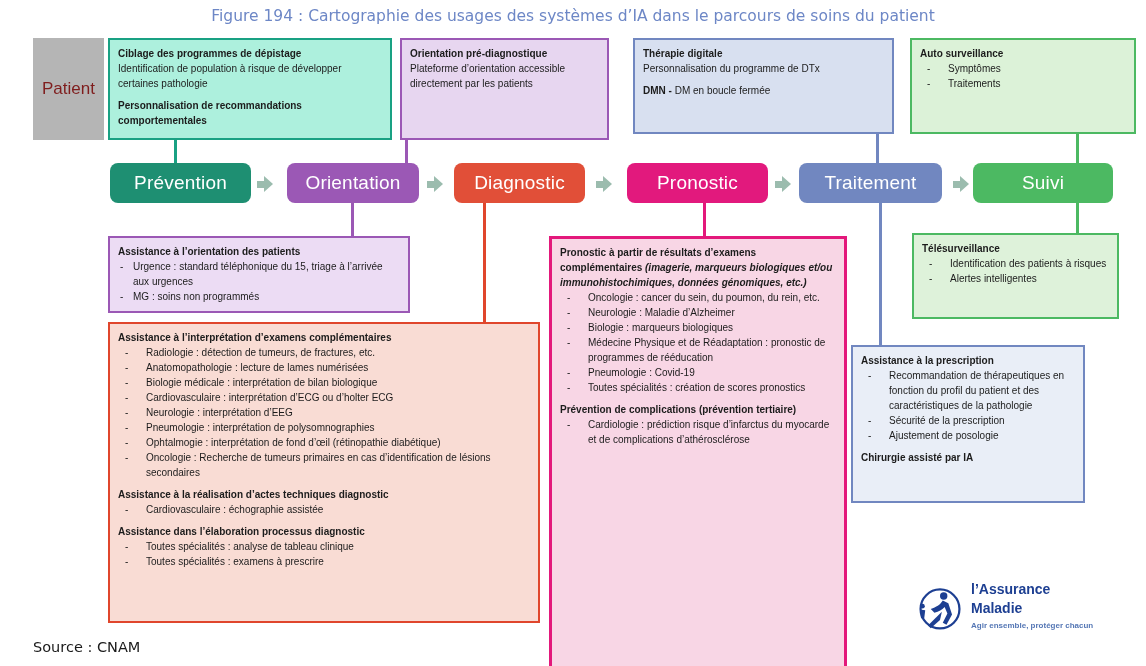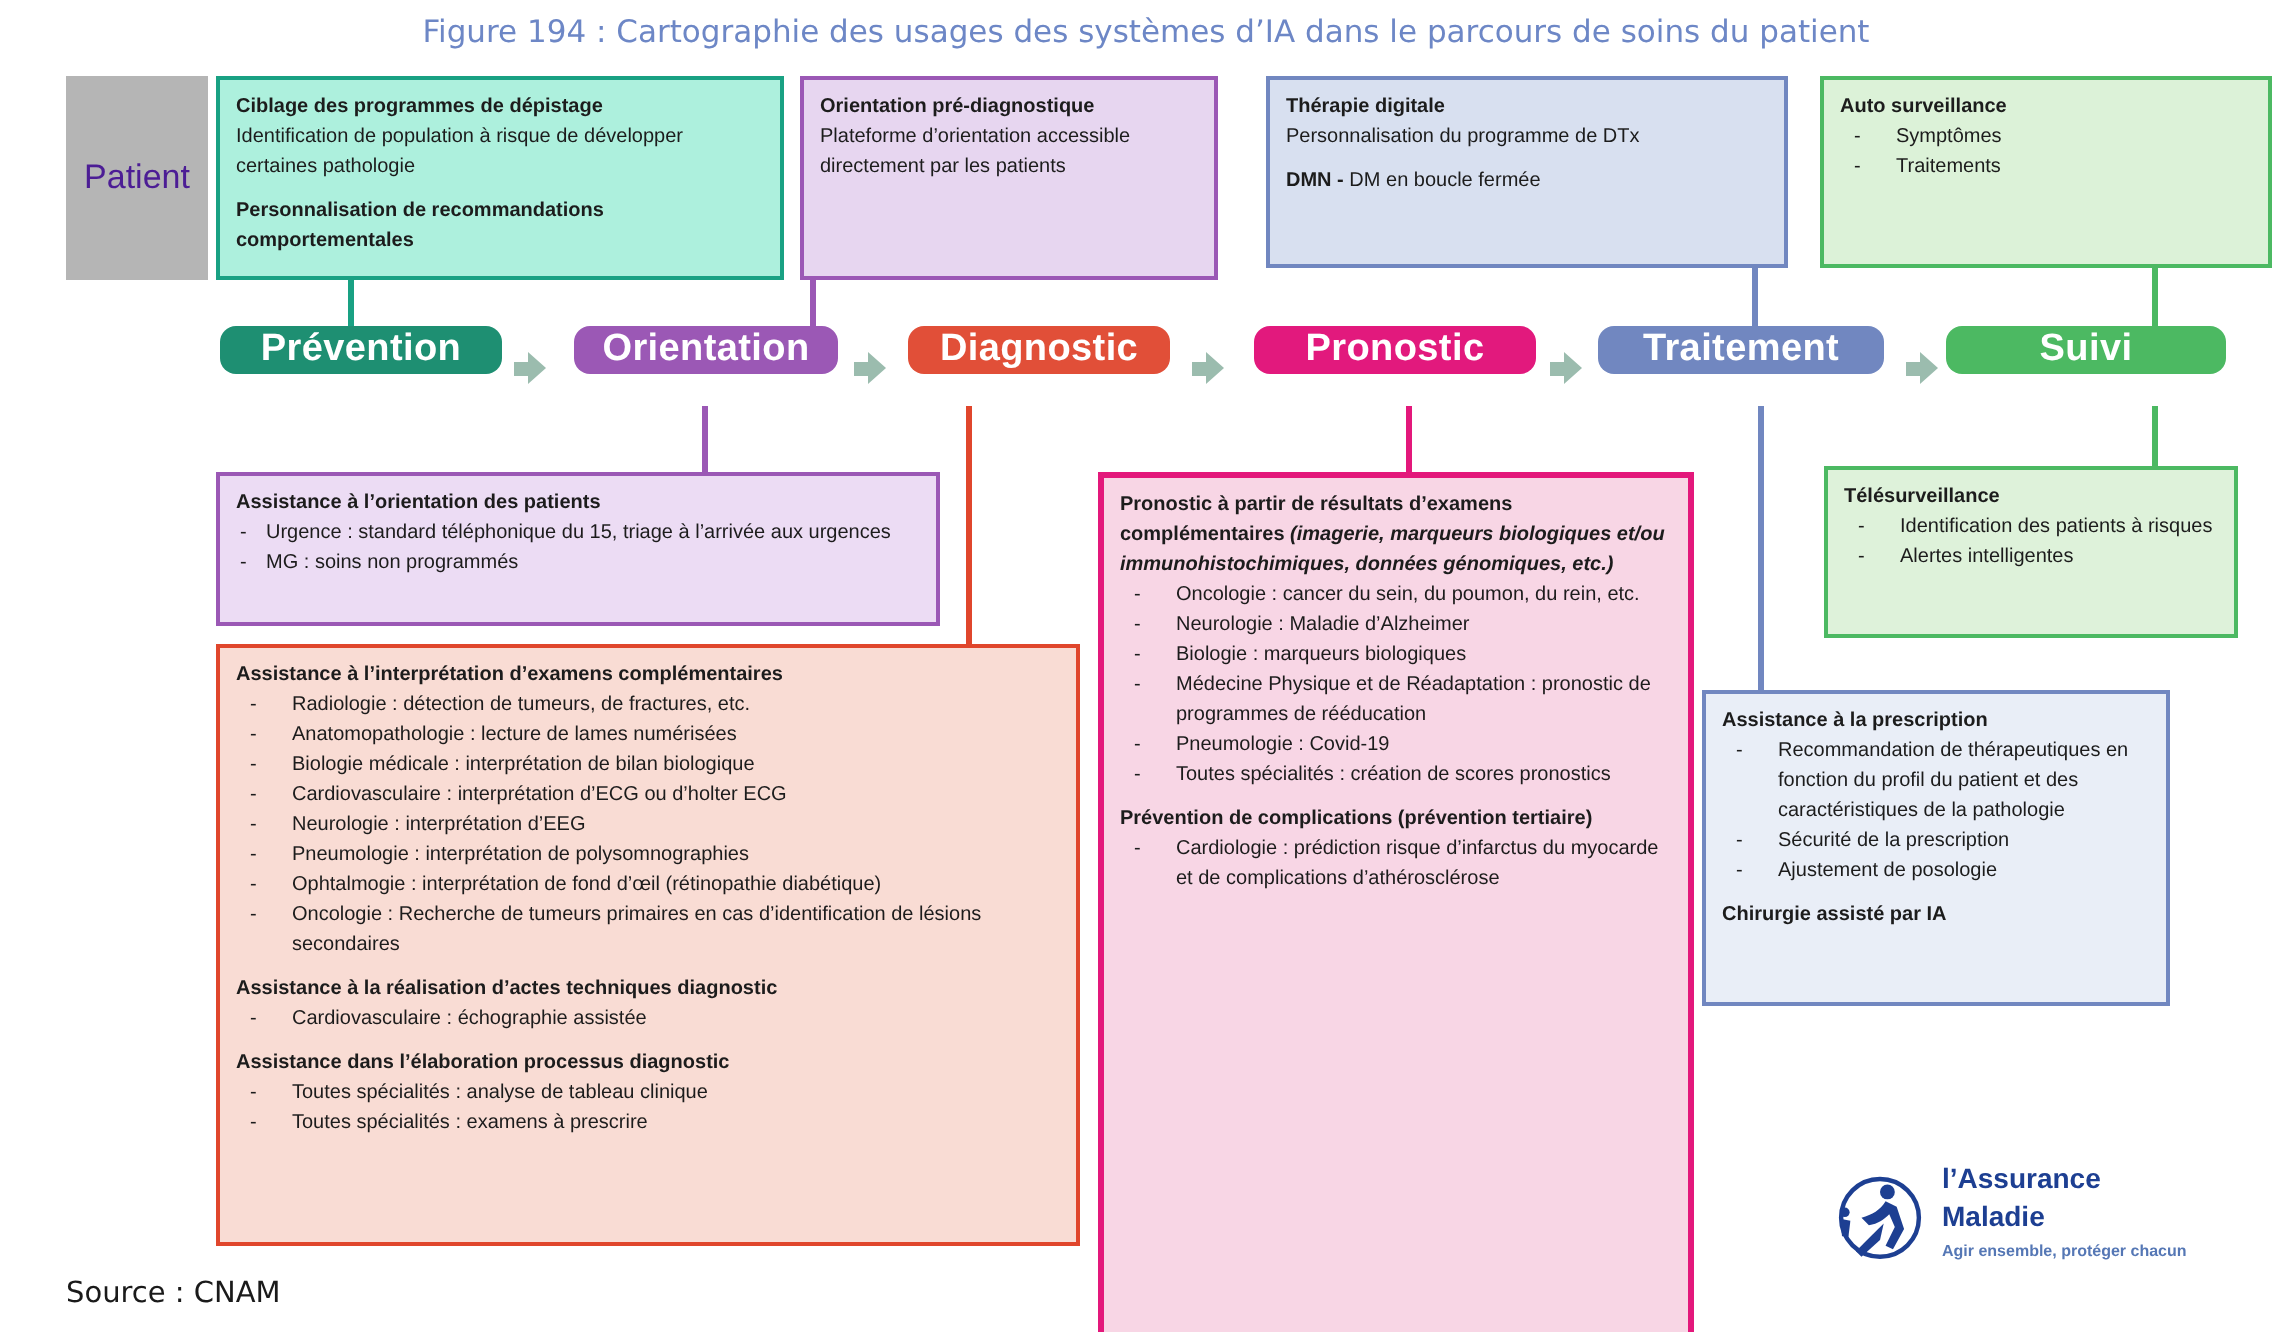--- a/index.html
+++ b/index.html
@@ -2,21 +2,21 @@
 <html><head>
 <meta charset="utf-8">
 <style>
   html,body{margin:0;padding:0;background:#fff;}
   #canvas{position:relative;width:1146px;height:666px;background:#fff;overflow:hidden;
           font-family:"Liberation Sans",sans-serif;}
   
   .fig-title{position:absolute;left:0;top:7px;width:1146px;text-align:center;
              font-family:"DejaVu Sans",sans-serif;font-size:15.5px;color:#6d87c6;}
   
-  .rail{position:absolute;left:33px;width:71px;background:#b5b5b5;color:#4c1d95;
+  .rail{position:absolute;left:33px;width:71px;background:#b5b5b5;color:#7f1d1d;
         display:flex;align-items:center;justify-content:center;font-size:17px;}
   .rail.patient{top:38px;height:102px;}
   .rail.pds{top:229px;height:396px;}
   
   .box{position:absolute;border:2px solid;padding:6px 8px;font-size:10px;line-height:15px;color:#1c1c1c;
        box-sizing:border-box;}
   .box .sec + .sec{margin-top:7px;}
   .box .bx-h{font-weight:bold;}
   .box p{margin:0;}
   .box ul{margin:0;padding:0;list-style:none;}
@@ -33,29 +33,29 @@
   .b-red   {background:#f9dcd4;border-color:#e0462c;}
   .b-pink  {background:#f8d6e5;border-color:#e3187b;border-width:3px;}
   .b-green2{background:#def2da;border-color:#4cb962;}
   .b-blue2 {background:#e9eef7;border-color:#7187c0;}
   
   .bx-ciblage {left:108px;top:38px;width:284px;height:102px;}
   .bx-prediag {left:400px;top:38px;width:209px;height:102px;}
   .bx-therapie{left:633px;top:38px;width:261px;height:96px;}
   .bx-autosurv{left:910px;top:38px;width:226px;height:96px;}
   
-  .bx-orient-pds{left:108px;top:236px;width:362px;height:77px;}
+  .bx-orient-pds{left:108px;top:236px;width:302px;height:77px;}
   .bx-diag-pds  {left:108px;top:322px;width:432px;height:301px;}
   .bx-prono-pds {left:549px;top:236px;width:298px;height:490px;}
   .bx-tele      {left:912px;top:233px;width:207px;height:86px;}
   .bx-prescr    {left:851px;top:345px;width:234px;height:158px;}
   
-  .stage{position:absolute;top:163px;height:24px;border-radius:8px;color:#fff;
+  .stage{position:absolute;top:163px;height:40px;border-radius:8px;color:#fff;
          display:flex;align-items:center;justify-content:center;
-         font-size:19px;font-weight:700;letter-spacing:.2px;}
+         font-size:19px;font-weight:400;letter-spacing:.2px;}
   .s1{left:110px;width:141px;}
   .s2{left:287px;width:132px;}
   .s3{left:454px;width:131px;}
   .s4{left:627px;width:141px;}
   .s5{left:799px;width:143px;}
   .s6{left:973px;width:140px;}
   
   .arrow{position:absolute;top:176px;display:flex;align-items:center;}
   .arrow .tail{width:7px;height:7px;background:#9bbcae;}
   .arrow .head{width:0;height:0;border-left:9px solid #9bbcae;

